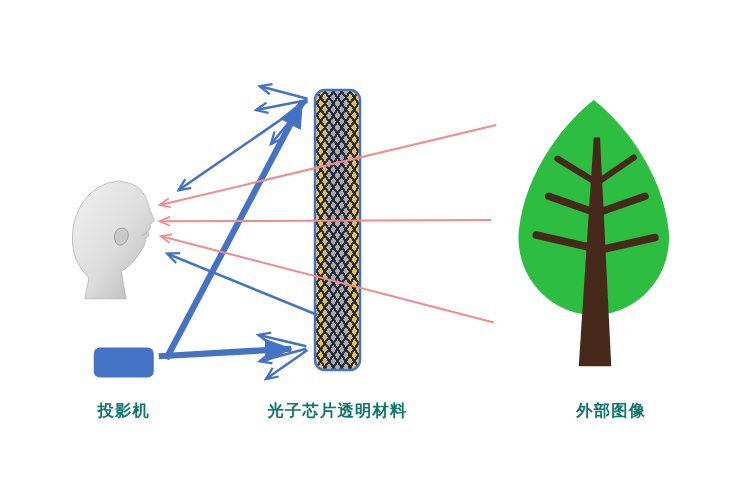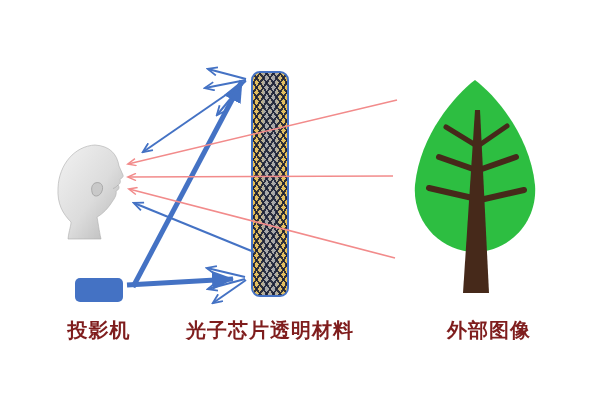--- a/index.html
+++ b/index.html
@@ -29,21 +29,21 @@
       repeating-linear-gradient(55deg, rgba(26,32,53,0.88) 0 1.8px, transparent 1.8px 5.5px),
       repeating-linear-gradient(-55deg, rgba(26,32,53,0.88) 0 1.8px, transparent 1.8px 5.5px),
       linear-gradient(90deg, var(--panel-yellow,#EEC04A) 0%, #ddbe6a 16%, #a2a6ae 36%,
                       #b4ad9d 50%, #a2a6ae 64%, #ddbe6a 84%, var(--panel-yellow,#EEC04A) 100%);
   }
   .head-svg{left:55px;top:142px;z-index:1;}
   .tree-svg{left:405px;top:60px;z-index:1;}
   .rays{left:0;top:0;z-index:2;}
   .label{
     top:321px;height:18px;
-    font-size:20px;font-weight:bold;color:#7f1d1d;
+    font-size:13px;font-weight:bold;color:#0f766e;
     text-align:center;letter-spacing:1px;
     z-index:3;line-height:18px;
   }
   .label-projector{left:54px;width:90px;}
   .label-chip{left:186px;width:168px;}
   .label-ext{left:429px;width:120px;}
 
   .blue-line{stroke:var(--arrow-blue,#4472C4);fill:none;}
   .blue-thin{stroke-width:2;}
   .blue-thick{stroke-width:5;}

